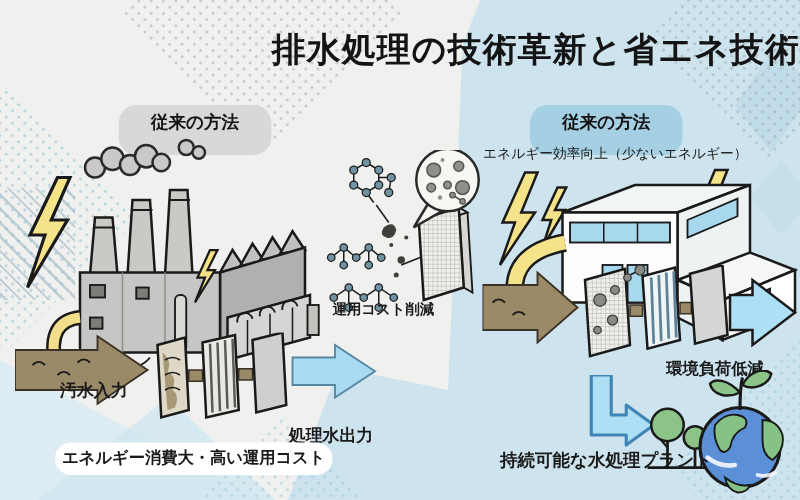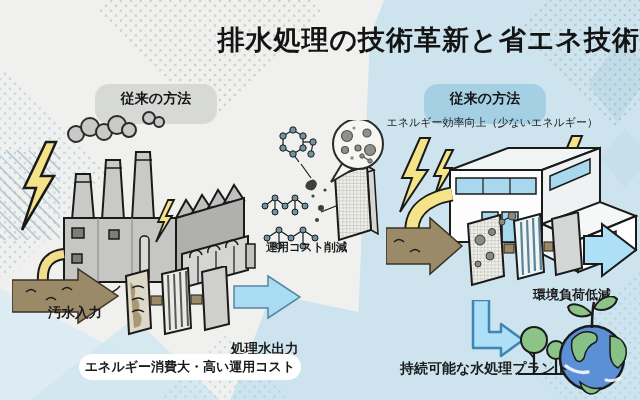--- a/index.html
+++ b/index.html
@@ -33,21 +33,21 @@
     font-size:27px;font-weight:bold;letter-spacing:1px;color:#141414;}
   .badge{height:40px;line-height:28px;border-radius:14px;text-align:center;
     font-size:14px;font-weight:bold;color:#141414;}
   .badge.gray{left:95px;top:84px;width:122px;background:#d7d9d6;}
   .badge.blue{left:424px;top:84px;width:122px;background:#a5d0e4;}
   .subtitle{left:378px;top:115px;width:220px;text-align:right;
     font-size:11px;font-weight:normal;}
   .lbl{font-weight:bold;font-size:13.5px;white-space:nowrap;}
   .pill-footer{left:44px;top:354px;width:222px;height:26px;line-height:26px;
     background:#ffffff;border-radius:13px;text-align:center;
-    font-size:13px;font-weight:bold;margin-left:35px;}
+    font-size:13px;font-weight:bold;}
   .eco-footer{left:400px;top:360px;width:180px;
     font-size:14px;font-weight:bold;z-index:5;}
   svg{display:block;}
 </style>
 </head>
 <body>
 
 <div id="canvas">
 
   <div class="abs bg-blue"></div>

